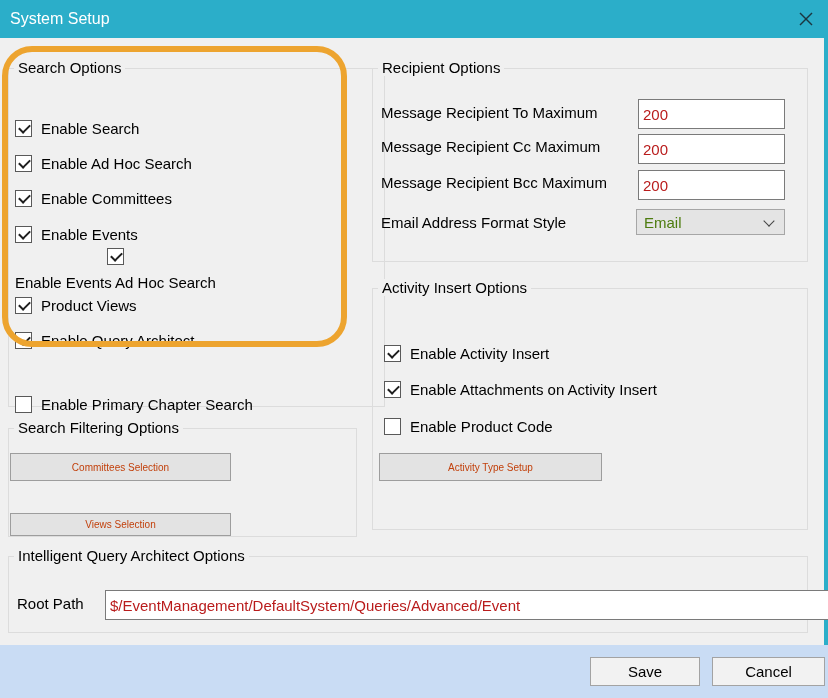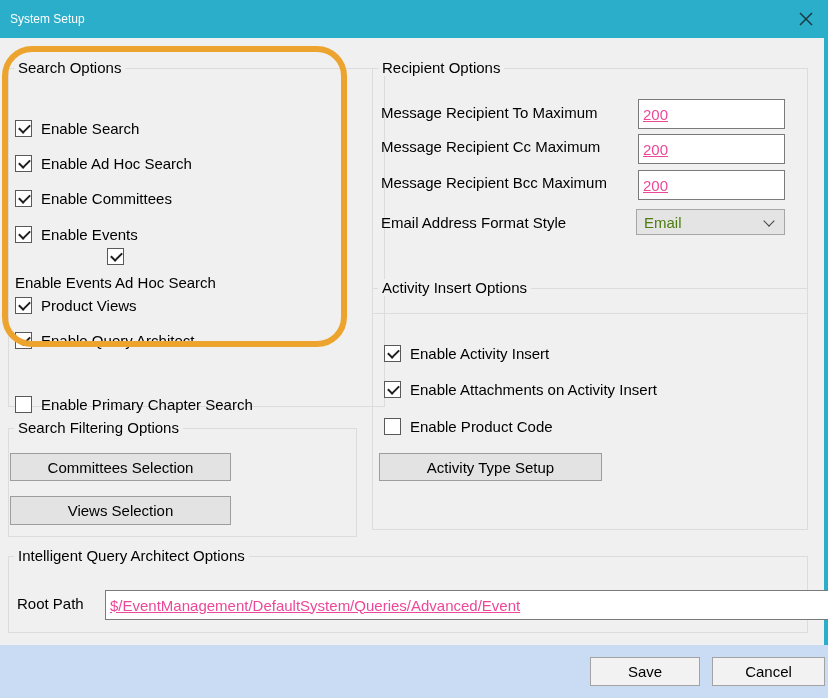--- a/index.html
+++ b/index.html
@@ -1,50 +1,50 @@
 <!DOCTYPE html>
 <html><head>
 <meta charset="utf-8">
 <style>
   * { box-sizing: border-box; margin: 0; padding: 0; }
   body { margin: 0; background: #ffffff; font-family: "Liberation Sans", "DejaVu Sans", sans-serif; }
   .dlg { position: relative; width: 828px; height: 698px; background: #F0F0F0; overflow: hidden; }
 
   
   .titlebar { position: absolute; left: 0; top: 0; width: 828px; height: 38px; background: #2BAEC9; }
-  .titlebar .title { position: absolute; left: 10px; top: 0; line-height: 38px; color: #ffffff; font-size: 12px; }
+  .titlebar .title { position: absolute; left: 10px; top: 0; line-height: 38px; color: #ffffff; font-size: 16px; }
   .close-btn { position: absolute; right: 6px; top: 4px; width: 32px; height: 30px; display: flex; align-items: center; justify-content: center; cursor: pointer; }
 
   
   .edge-right { position: absolute; right: 0; top: 38px; width: 4px; height: 607px; background: #2BAEC9; }
   .edge-bottom { position: absolute; left: 0; top: 694px; width: 218px; height: 4px; background: #2BAEC9; }
 
   
   .group { position: absolute; border: 1px solid #DCDCDC; }
   .group > .gtitle { position: absolute; top: -10px; left: 5px; background: #F0F0F0; padding: 0 4px; font-size: 15px; color: #000; white-space: nowrap; }
 
   
   .cbrow { position: absolute; display: flex; align-items: center; gap: 9px; font-size: 15px; color: #000; white-space: nowrap; margin-top: 22px; }
   .cb { width: 17px; height: 17px; background: #fff; border: 1px solid #595959; position: relative; flex: none; }
   .cb.checked::after { content: ""; position: absolute; left: 3px; top: 3px; width: 9px; height: 5px;
       border-left: 2px solid #1e1e1e; border-bottom: 2px solid #1e1e1e; transform: rotate(-45deg); }
 
   
   .tin { position: absolute; background: #fff; border: 1px solid #7A7A7A; font-size: 15px; padding: 14px 4px;
-      font-family: "Liberation Sans", "DejaVu Sans", sans-serif; color: #ec4899; text-decoration: underline; }
+      font-family: "Liberation Sans", "DejaVu Sans", sans-serif; color: #b91c1c; }
   .flabel { position: absolute; font-size: 15px; color: #000; height: 20px; line-height: 20px; white-space: nowrap; }
 
   
   .combo { position: absolute; background: #E4E4E4; border: 1px solid #A6A6A6; font-size: 15px; color: #4d7c0f;
       display: flex; align-items: center; padding-left: 7px; cursor: default; }
   .combo .chev { position: absolute; right: 11px; top: 7px; width: 8px; height: 8px;
       border-right: 1px solid #444; border-bottom: 1px solid #444; transform: rotate(45deg); }
 
   
-  .gbtn { position: absolute; background: #E3E3E3; border: 1px solid #9D9D9D; font-size: 15px; color: #000000;
+  .gbtn { position: absolute; background: #E3E3E3; border: 1px solid #9D9D9D; font-size: 10px; color: #c2410c;
       display: flex; align-items: center; justify-content: center; cursor: pointer; white-space: nowrap; }
 
   
   .footer { position: absolute; left: 0; top: 645px; width: 828px; height: 53px; background: #C9DCF4; }
   .fbtn { position: absolute; background: #F2F2F2; border: 1px solid #A3A3A3; font-size: 15px; color: #000;
       display: flex; align-items: center; justify-content: center; cursor: pointer; }
 
   
   .annot { position: absolute; left: 2px; top: 46px; width: 345px; height: 301px; border: 6px solid #EDA42F;
       border-radius: 30px; pointer-events: none; z-index: 50; }
@@ -100,24 +100,24 @@
     </div>
     <div class="cbrow" style="left:6px; top:305px;">
       <span class="cb"></span>
       <span>Enable Primary Chapter Search</span>
     </div>
   </div>
 
   <div class="group" style="left:8px; top:428px; width:349px; height:109px;">
     <span class="gtitle">Search Filtering Options</span>
     <button class="gbtn" style="left:1px; top:24px; width:221px; height:28px;">Committees Selection</button>
-    <button class="gbtn" style="left:1px; top:67px; width:221px; height:29px;">Views Selection</button>
+    <button class="gbtn" style="left:1px; top:84px; width:221px; height:23px;">Views Selection</button>
   </div>
 
-  <div class="group" style="left:372px; top:68px; width:436px; height:246px;">
+  <div class="group" style="left:372px; top:68px; width:436px; height:194px;">
     <span class="gtitle">Recipient Options</span>
 
     <span class="flabel" style="left:8px; top:34px;">Message Recipient To Maximum</span>
     <input class="tin" style="left: 265px; top: 30px; width: 147px; height: 25px;" value="200">
 
     <span class="flabel" style="left:8px; top:68px;">Message Recipient Cc Maximum</span>
     <input class="tin" style="left: 265px; top: 65px; width: 147px; height: 25px;" value="200">
 
     <span class="flabel" style="left:8px; top:104px;">Message Recipient Bcc Maximum</span>
     <input class="tin" style="left: 265px; top: 101px; width: 147px; height: 25px;" value="200">

